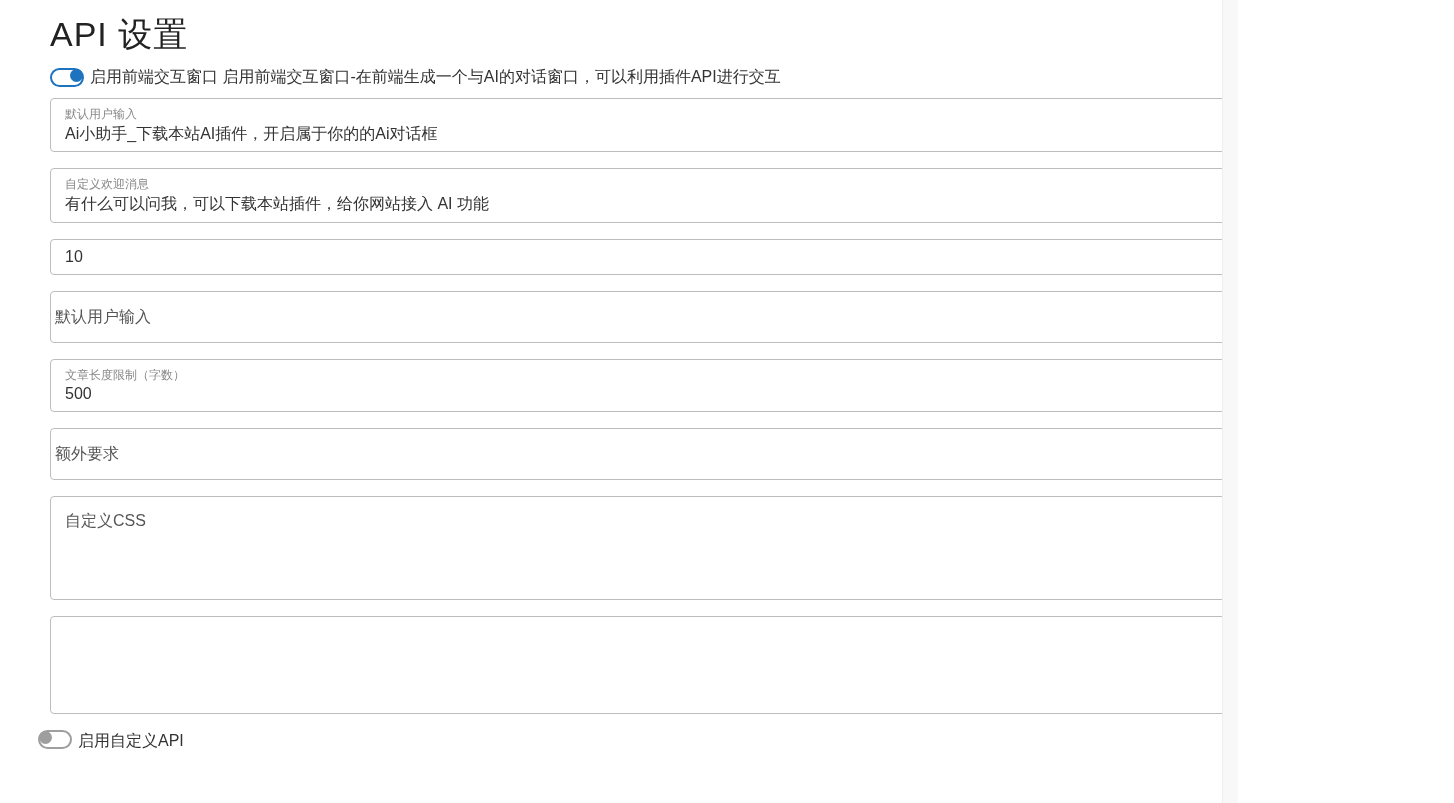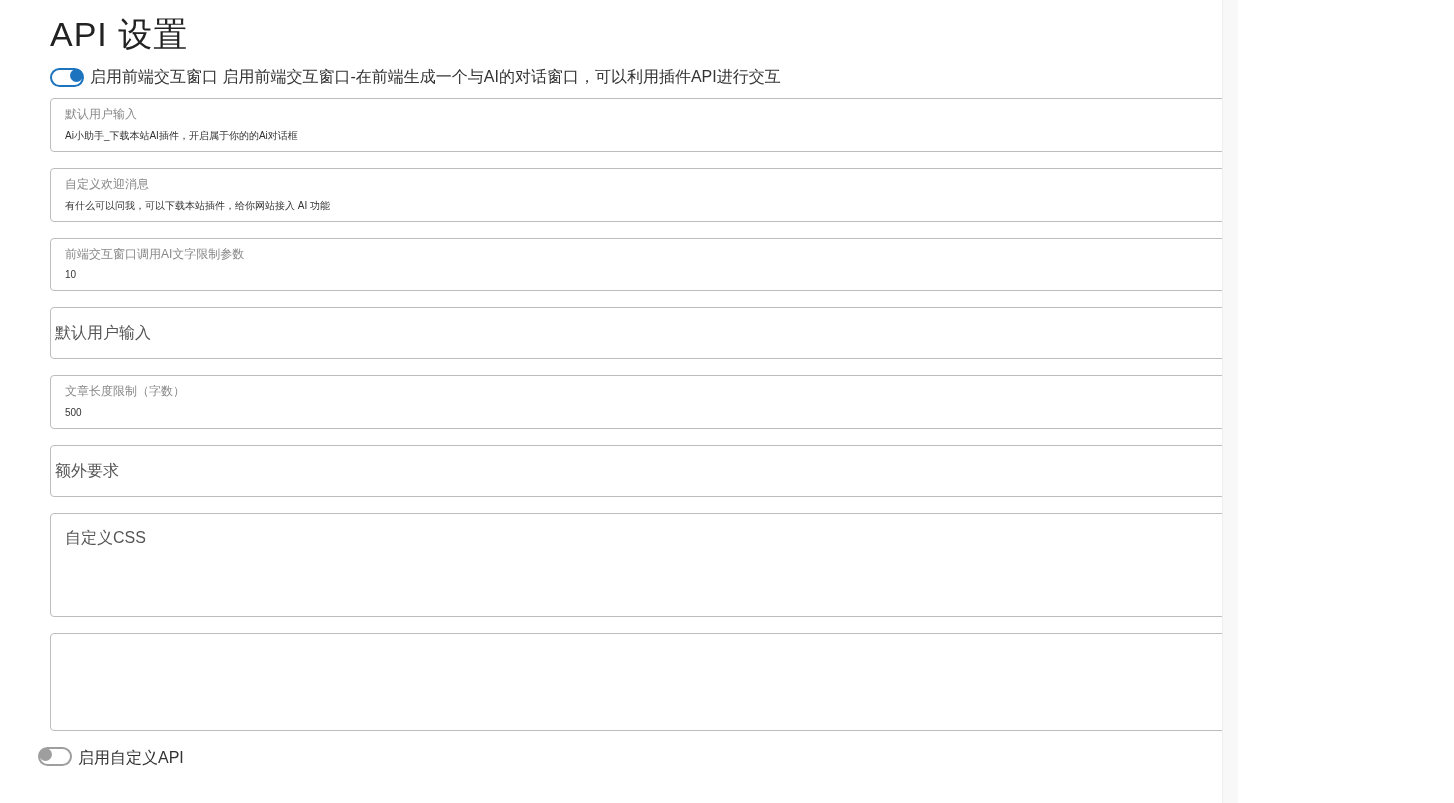--- a/index.html
+++ b/index.html
@@ -98,21 +98,21 @@
     .field-label {
       font-size: 12px;
       color: #888;
       display: block;
       margin-bottom: 2px;
       line-height: 1.3;
     }
     .field-input {
       border: none;
       outline: none;
-      font-size: 10px;
+      font-size: 16px;
       color: #333;
       width: 100%;
       background: transparent;
       font-family: inherit;
     }
     .field-input::placeholder {
       color: #757575;
     }
     .field-single {
       padding: 16px 4px;
@@ -197,21 +197,20 @@
       <span class="field-label">默认用户输入</span>
       <input class="field-input" type="text" value="Ai小助手_下载本站AI插件，开启属于你的的Ai对话框" style="">
     </div>
 
     <div class="field">
       <span class="field-label">自定义欢迎消息</span>
       <input class="field-input" type="text" value="有什么可以问我，可以下载本站插件，给你网站接入 AI 功能" style="">
     </div>
 
     <div class="field">
-      <span class="field-label">前端交互窗口调用AI文字限制参数</span>
       <input class="field-input" type="text" value="10" style="">
     </div>
 
     <div class="field field-single">
       <input class="field-input" type="text" placeholder="默认用户输入" style="">
     </div>
 
     <div class="field">
       <span class="field-label">文章长度限制（字数）</span>
       <input class="field-input" type="text" value="500" style="">

